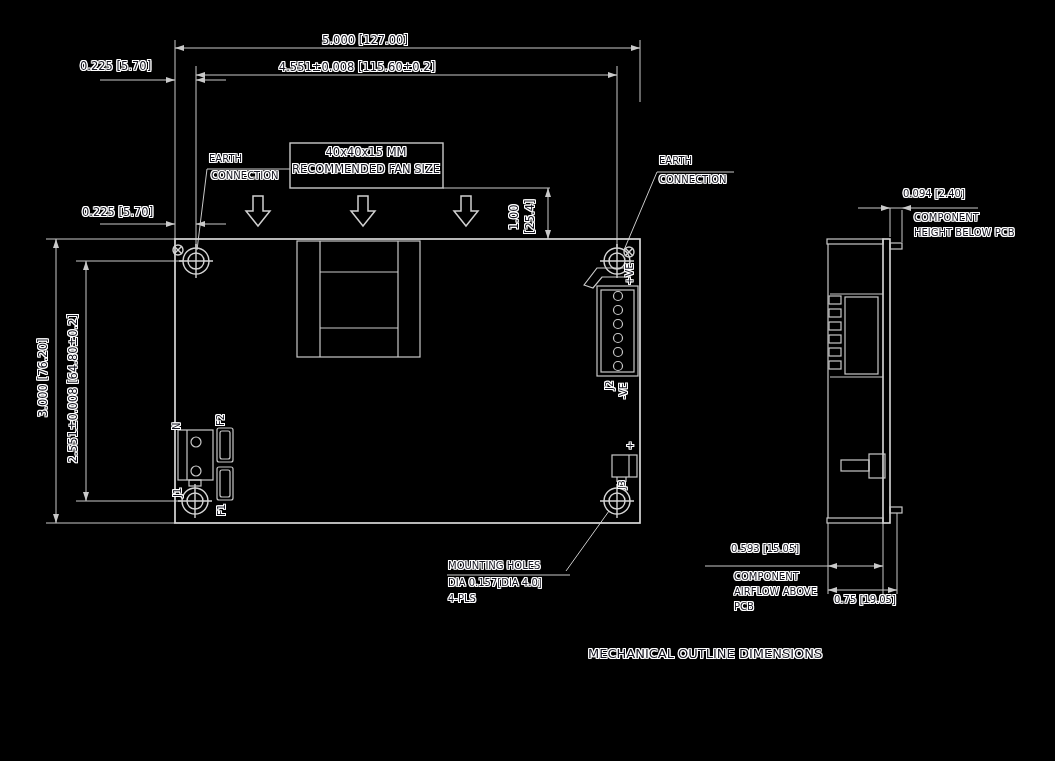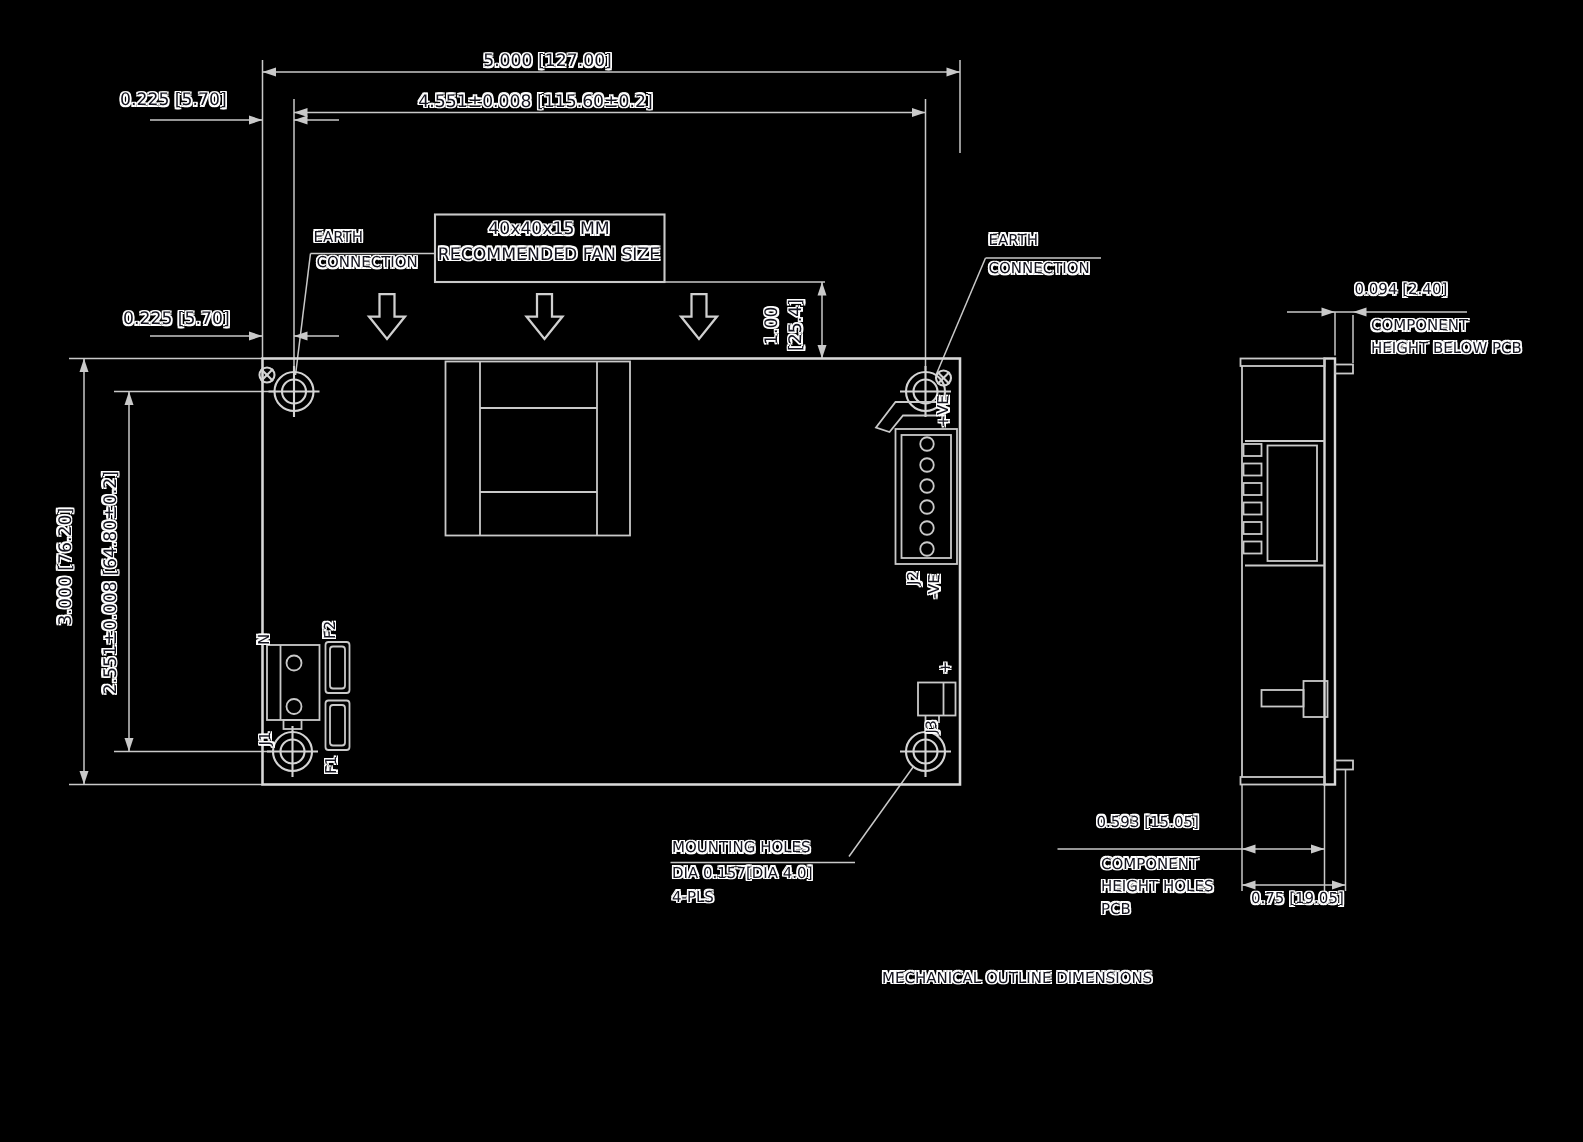--- a/index.html
+++ b/index.html
@@ -5,21 +5,21 @@
   html,body{margin:0;padding:0;background:#000;}
   #stage{position:relative;width:1055px;height:761px;background:#000;overflow:hidden;
          font-family:"DejaVu Sans",sans-serif;}
   #stage svg{position:absolute;left:0;top:0;}
   .t{position:absolute;white-space:nowrap;color:#14141f;line-height:1.15;
      text-shadow:-1px -1px 0 #fff,0 -1px 0 #fff,1px -1px 0 #fff,-1px 0 0 #fff,
                  1px 0 0 #fff,-1px 1px 0 #fff,0 1px 0 #fff,1px 1px 0 #fff;}
   .r{transform-origin:0 0;transform:rotate(-90deg);}
   .c{transform:translateX(-50%);}
   .f11{font-size:11.5px;} .f12{font-size:10px;} .f10{font-size:10px;}
-  .f14{font-size:10px;} .f9{font-size:9.5px;}
+  .f14{font-size:13px;} .f9{font-size:9.5px;}
 </style>
 </head>
 <body>
 
 <div id="stage">
 
   <svg width="1055" height="761" viewBox="0 0 1055 761">
 
     <g stroke="#c9c9c9" fill="none" stroke-width="1">
       <line x1="175" y1="40" x2="175" y2="239"></line>
@@ -234,19 +234,19 @@
   <div class="t f12" style="left:448px;top:560px;">MOUNTING HOLES</div>
   <div class="t f12" style="left:448px;top:577px;">DIA 0.157[DIA 4.0]</div>
   <div class="t f12" style="left:448px;top:593px;">4-PLS</div>
 
   <div class="t f12" style="left:903px;top:188px;">0.094 [2.40]</div>
   <div class="t f12" style="left:914px;top:212px;">COMPONENT</div>
   <div class="t f12" style="left:914px;top:227px;">HEIGHT BELOW PCB</div>
 
   <div class="t f12" style="left:731px;top:543px;">0.593 [15.05]</div>
   <div class="t f12" style="left:734px;top:571px;">COMPONENT</div>
-  <div class="t f12" style="left:734px;top:586px;">HEIGHT HOLES</div>
+  <div class="t f12" style="left:734px;top:586px;">AIRFLOW ABOVE</div>
   <div class="t f12" style="left:734px;top:601px;">PCB</div>
   <div class="t f12" style="left:834px;top:594px;">0.75 [19.05]</div>
 
   <div class="t f14" style="left:588px;top:647px;">MECHANICAL OUTLINE DIMENSIONS</div>
 
 </div>
 
 </body></html>

